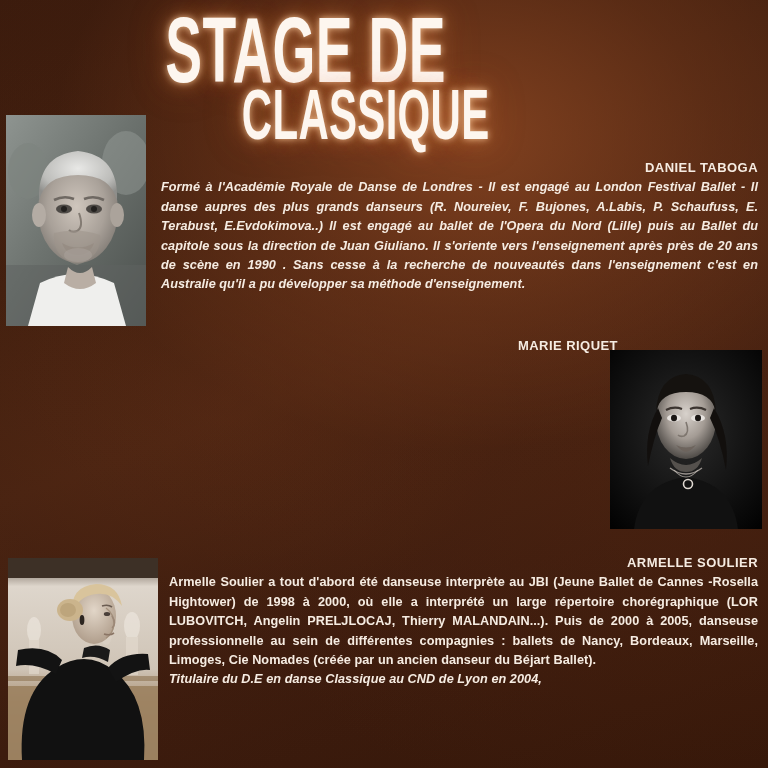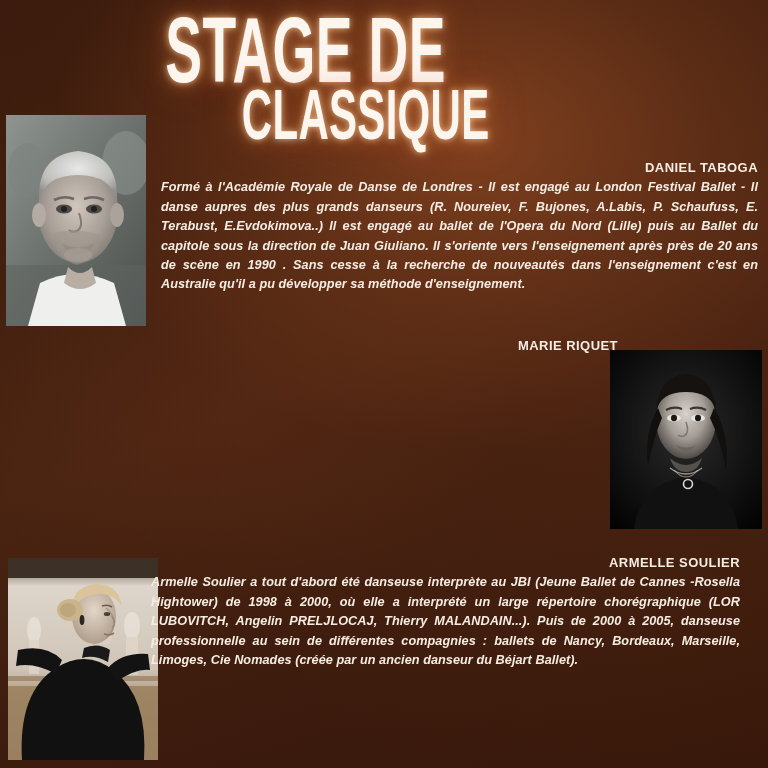--- a/index.html
+++ b/index.html
@@ -92,21 +92,21 @@
   }
   .bio p {
     margin: 0;
     text-align: justify;
   }
   .bio p:last-child { text-align: justify; font-style: italic; }
   .bio p.nojust { text-align: left; }
 
   #bio-daniel  { left: 161px; top: 158px; width: 597px; }
   #bio-marie   { left: 10px;  top: 336px; width: 588px; margin-left: 20px; }
-  #bio-armelle { left: 151px; top: 553px; width: 589px; }
+  #bio-armelle { left: 169px; top: 553px; width: 589px; }
 </style>
 </head>
 <body>
 
 <div id="poster">
 
   <div class="title-wrap">
     <span class="title-line title-line-1">STAGE DE</span>
     <span class="title-line title-line-2">CLASSIQUE</span>
   </div>
@@ -235,15 +235,16 @@
       <path d="M104 58 q5 8 0 12" stroke="#9c8877" stroke-width="1.5" fill="none"></path>
       <path d="M96 76 q6 2 10 -1" stroke="#8a7565" stroke-width="1.6" fill="none"></path>
       <ellipse cx="74" cy="62" rx="2.4" ry="5" fill="#2c2520"></ellipse>
       <path d="M76 90 q14 -6 26 2 l-2 12 q-14 -8 -26 -4 Z" fill="#1a1a1a"></path>
     </svg>
   </div>
 
   <div class="bio" id="bio-armelle">
     <span class="name">ARMELLE SOULIER</span>
     <p>Armelle Soulier a tout d'abord été danseuse interprète au JBI (Jeune Ballet de Cannes -Rosella Hightower) de 1998 à 2000, où elle a interprété un large répertoire chorégraphique (LOR LUBOVITCH, Angelin PRELJLOCAJ, Thierry MALANDAIN...). Puis de 2000 à 2005, danseuse professionnelle au sein de différentes compagnies : ballets de Nancy, Bordeaux, Marseille, Limoges, Cie Nomades (créée par un ancien danseur du Béjart Ballet).</p>
+    <p class="nojust">Titulaire du D.E en danse Classique au CND de Lyon en 2004,</p>
   </div>
 
 </div>
 
 </body></html>

